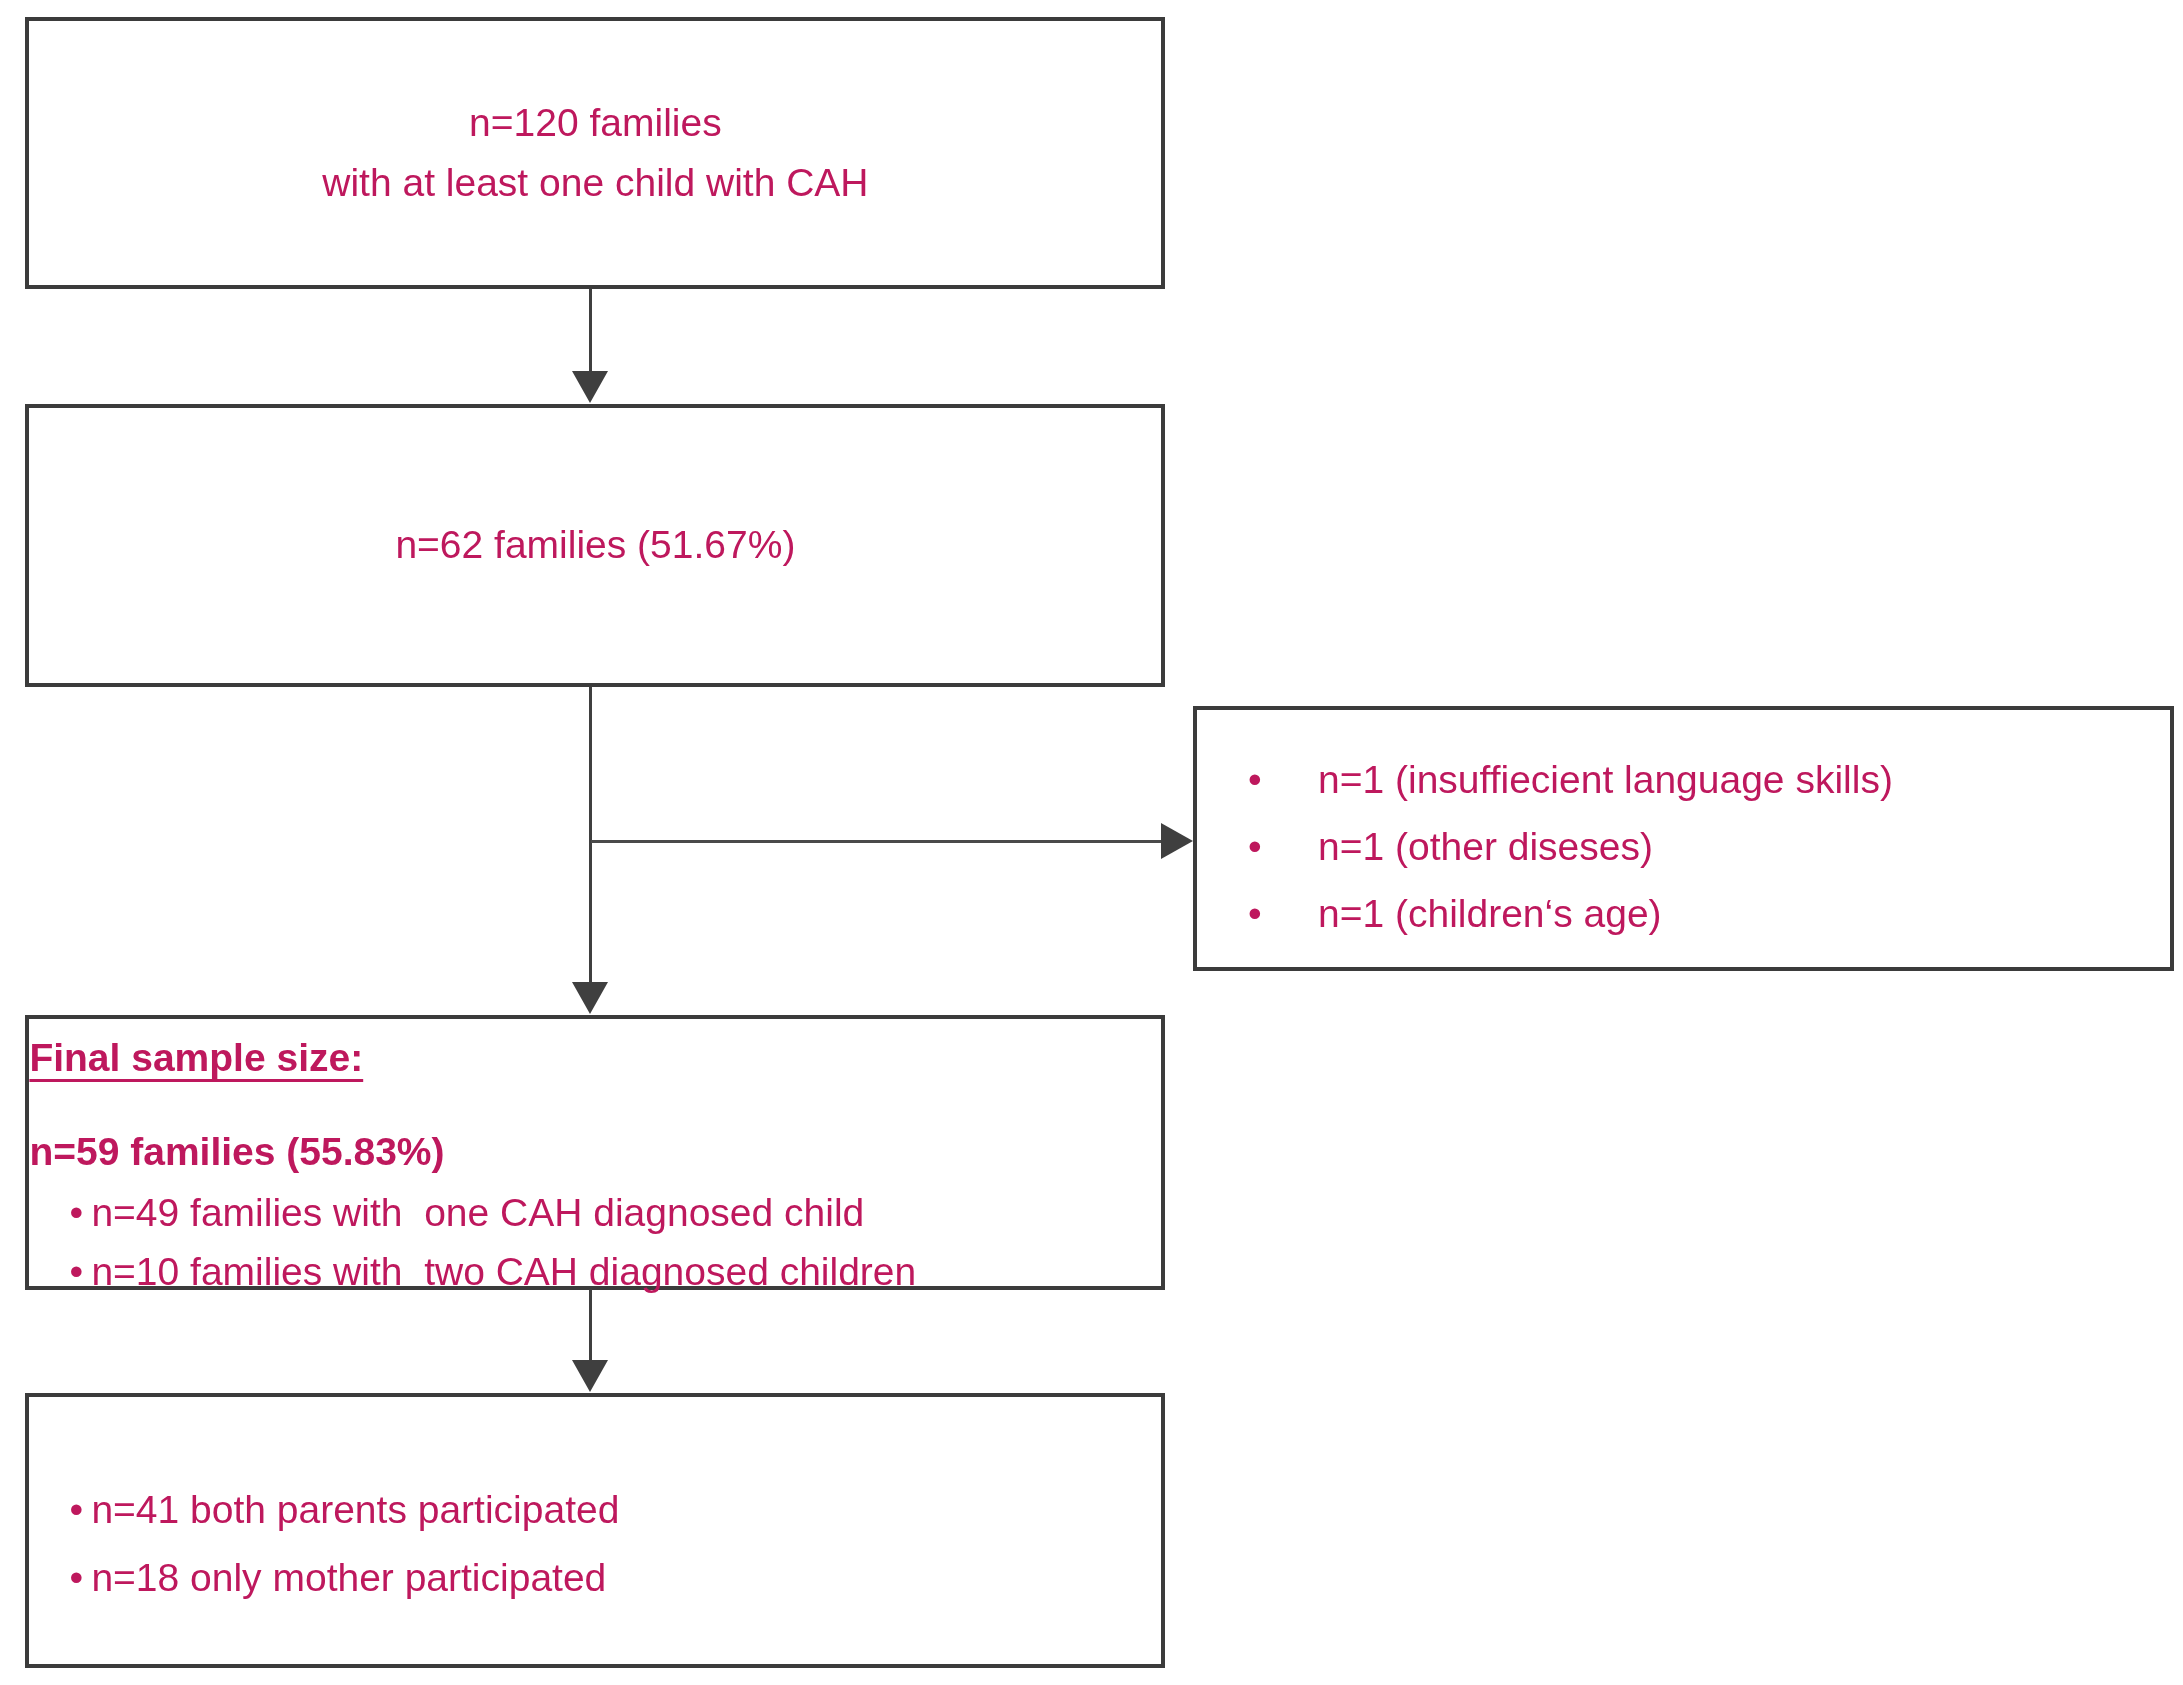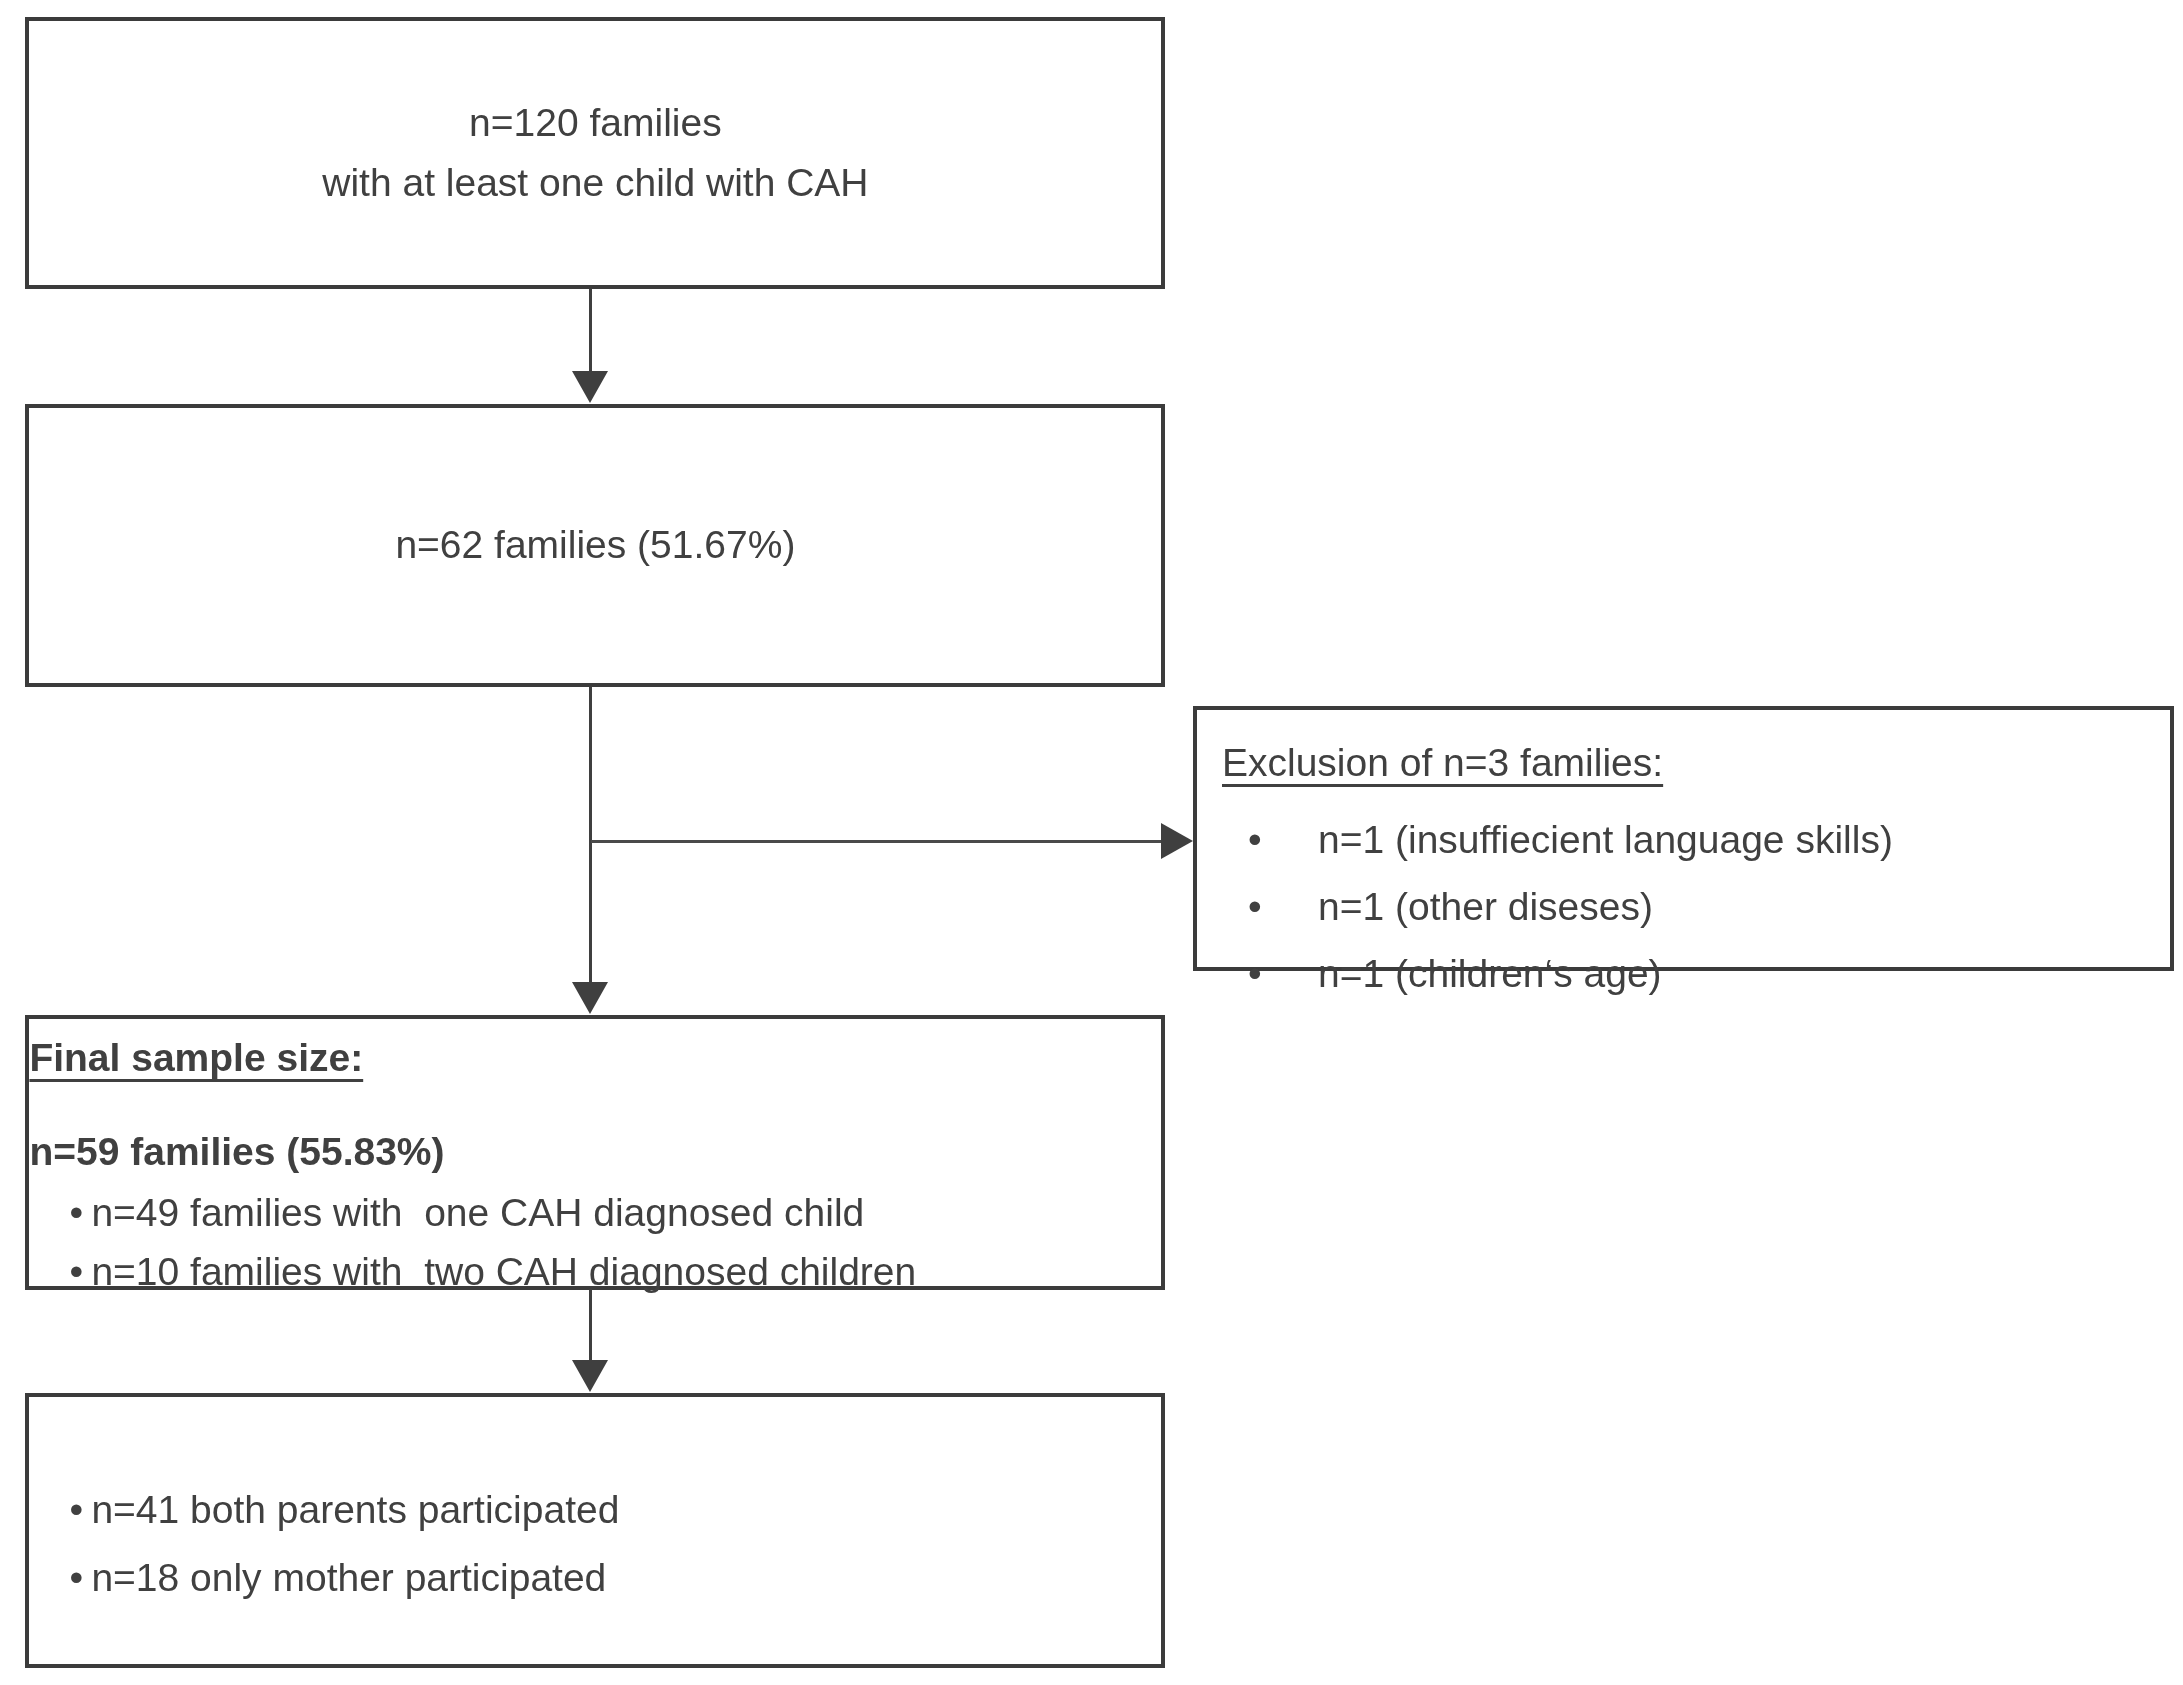--- a/index.html
+++ b/index.html
@@ -7,21 +7,21 @@
     padding: 0;
     background: #ffffff;
   }
   #canvas {
     position: relative;
     width: 2183px;
     height: 1685px;
     background: #ffffff;
     font-family: "Liberation Sans", "DejaVu Sans", sans-serif;
     font-size: 39px;
-    color: #404040;
+    color: #be185d;
     overflow: hidden;
   }
   .box {
     position: absolute;
     box-sizing: border-box;
     background: #ffffff;
     border: 4.1px solid #3b3b3b;
   }
   
   #box-recruited { left: 25.4px;   top: 17px;   width: 1140px; height: 272px; }
@@ -138,21 +138,20 @@
       <div>n=62 families (51.67%)</div>
     </div>
   </div>
 
   <div class="vline" id="v2"></div>
   <div class="arrow-down" id="a2"></div>
   <div class="hline" id="h1"></div>
   <div class="arrow-right" id="a3"></div>
 
   <div class="box" id="box-exclusion">
-    <div class="ex-heading underlined">Exclusion of n=3 families:</div>
     <ul class="bullets">
       <li>n=1 (insuffiecient language skills)</li>
       <li>n=1 (other diseses)</li>
       <li>n=1 (children‘s age)</li>
     </ul>
   </div>
 
   <div class="box" id="box-final">
     <div class="heading-bold underlined title">Final sample size:</div>
     <div class="heading-bold sub">n=59 families (55.83%)</div>

